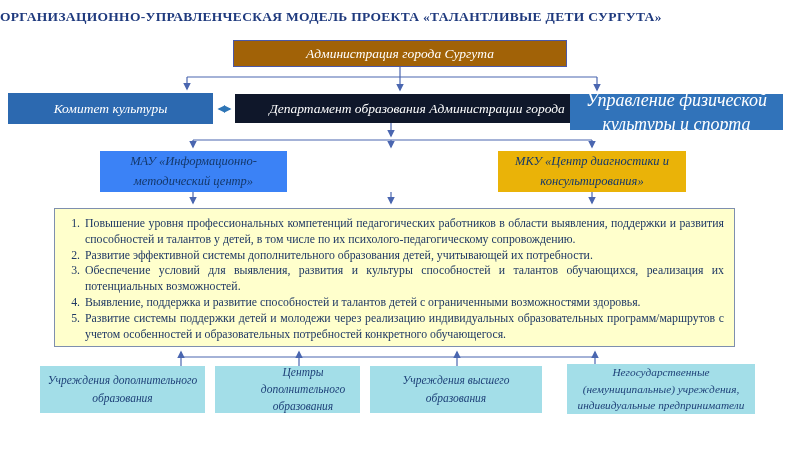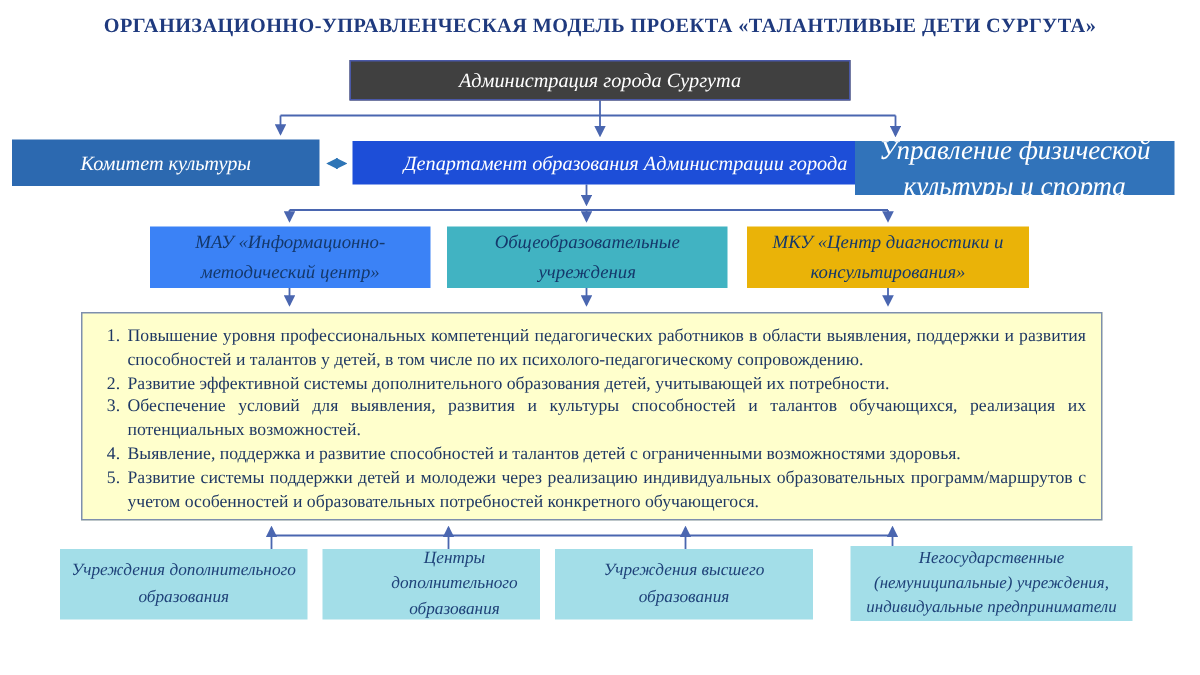--- a/index.html
+++ b/index.html
@@ -1,25 +1,25 @@
 <!DOCTYPE html>
 <html><head>
 <meta charset="utf-8">
 <style>
   html,body{margin:0;padding:0;background:#fff;}
   .canvas{position:relative;width:800px;height:450px;background:#ffffff;overflow:hidden;
           font-family:"Liberation Serif",serif;}
-  .title{position:absolute;top:9px;left:0;width:800px;text-align:center;
+  .title{position:absolute;top:9px;left:0;width:800px;
          font-size:13.5px;font-weight:bold;color:#1F3A7E;letter-spacing:.3px;}
   .node{position:absolute;box-sizing:border-box;display:flex;align-items:center;justify-content:center;
         text-align:center;font-style:italic;}
-  .node-admin{left:233px;top:40px;width:334px;height:27px;background:#404040;border:1px solid #4A58A8;
+  .node-admin{left:233px;top:40px;width:334px;height:27px;background:#a16207;border:1px solid #4A58A8;
         color:#fff;font-size:13.5px;}
   .node-culture{left:8px;top:93px;width:205px;height:31px;background:#2C69B0;color:#fff;font-size:13.5px;}
-  .node-education{left:235px;top:94px;width:364px;height:29px;background:#1d4ed8;color:#fff;font-size:13.5px;}
+  .node-education{left:235px;top:94px;width:364px;height:29px;background:#0f172a;color:#fff;font-size:13.5px;}
   .node-sport{left:570px;top:94px;width:213px;height:36px;background:#3173BA;color:#ffffff;font-size:18px;line-height:1.35;}
   .node-teal{top:151px;height:41px;color:#14386B;font-size:12.5px;line-height:1.55;padding:0 14px;}
   .node-imc{left:100px;width:187px;background:#3b82f6;}
   .node-schools{left:298px;width:187px;background:#41B3C2;}
   .node-diag{left:498px;width:188px;background:#eab308;}
   .tasks{position:absolute;left:54px;top:208px;width:681px;height:139px;box-sizing:border-box;
          background:#FFFFCC;border:1px solid #7E8FAE;}
   .tasks ol{margin:0;padding:7px 10px 6px 28px;color:#1F3864;font-size:11.8px;line-height:1.34;}
   .tasks li{text-align:justify;padding-left:2px;font-family:Liberation Serif, serif;}
   .node-bottom{top:366px;height:47px;background:#A3DEE8;color:#1E4178;font-size:11.5px;line-height:1.5;padding:0 3px;}
@@ -84,23 +84,20 @@
   <div class="node node-education">
     <span>Департамент образования Администрации города</span>
   </div>
   <div class="node node-sport">
     <span>Управление физической культуры и спорта</span>
   </div>
 
   <div class="node node-teal node-imc">
     <span>МАУ «Информационно-методический центр»</span>
   </div>
-  <div class="node node-teal node-schools">
-    <span>Общеобразовательные учреждения</span>
-  </div>
   <div class="node node-teal node-diag">
     <span>МКУ «Центр диагностики и консультирования»</span>
   </div>
 
   <div class="tasks">
     <ol>
       <li>Повышение уровня профессиональных компетенций педагогических работников в области выявления, поддержки и развития способностей и талантов у детей, в том числе по их психолого-педагогическому сопровождению.</li>
       <li>Развитие эффективной системы дополнительного образования детей, учитывающей их потребности.</li>
       <li>Обеспечение условий для выявления, развития и культуры способностей и талантов обучающихся, реализация их потенциальных возможностей.</li>
       <li>Выявление, поддержка и развитие способностей и талантов детей с ограниченными возможностями здоровья.</li>

